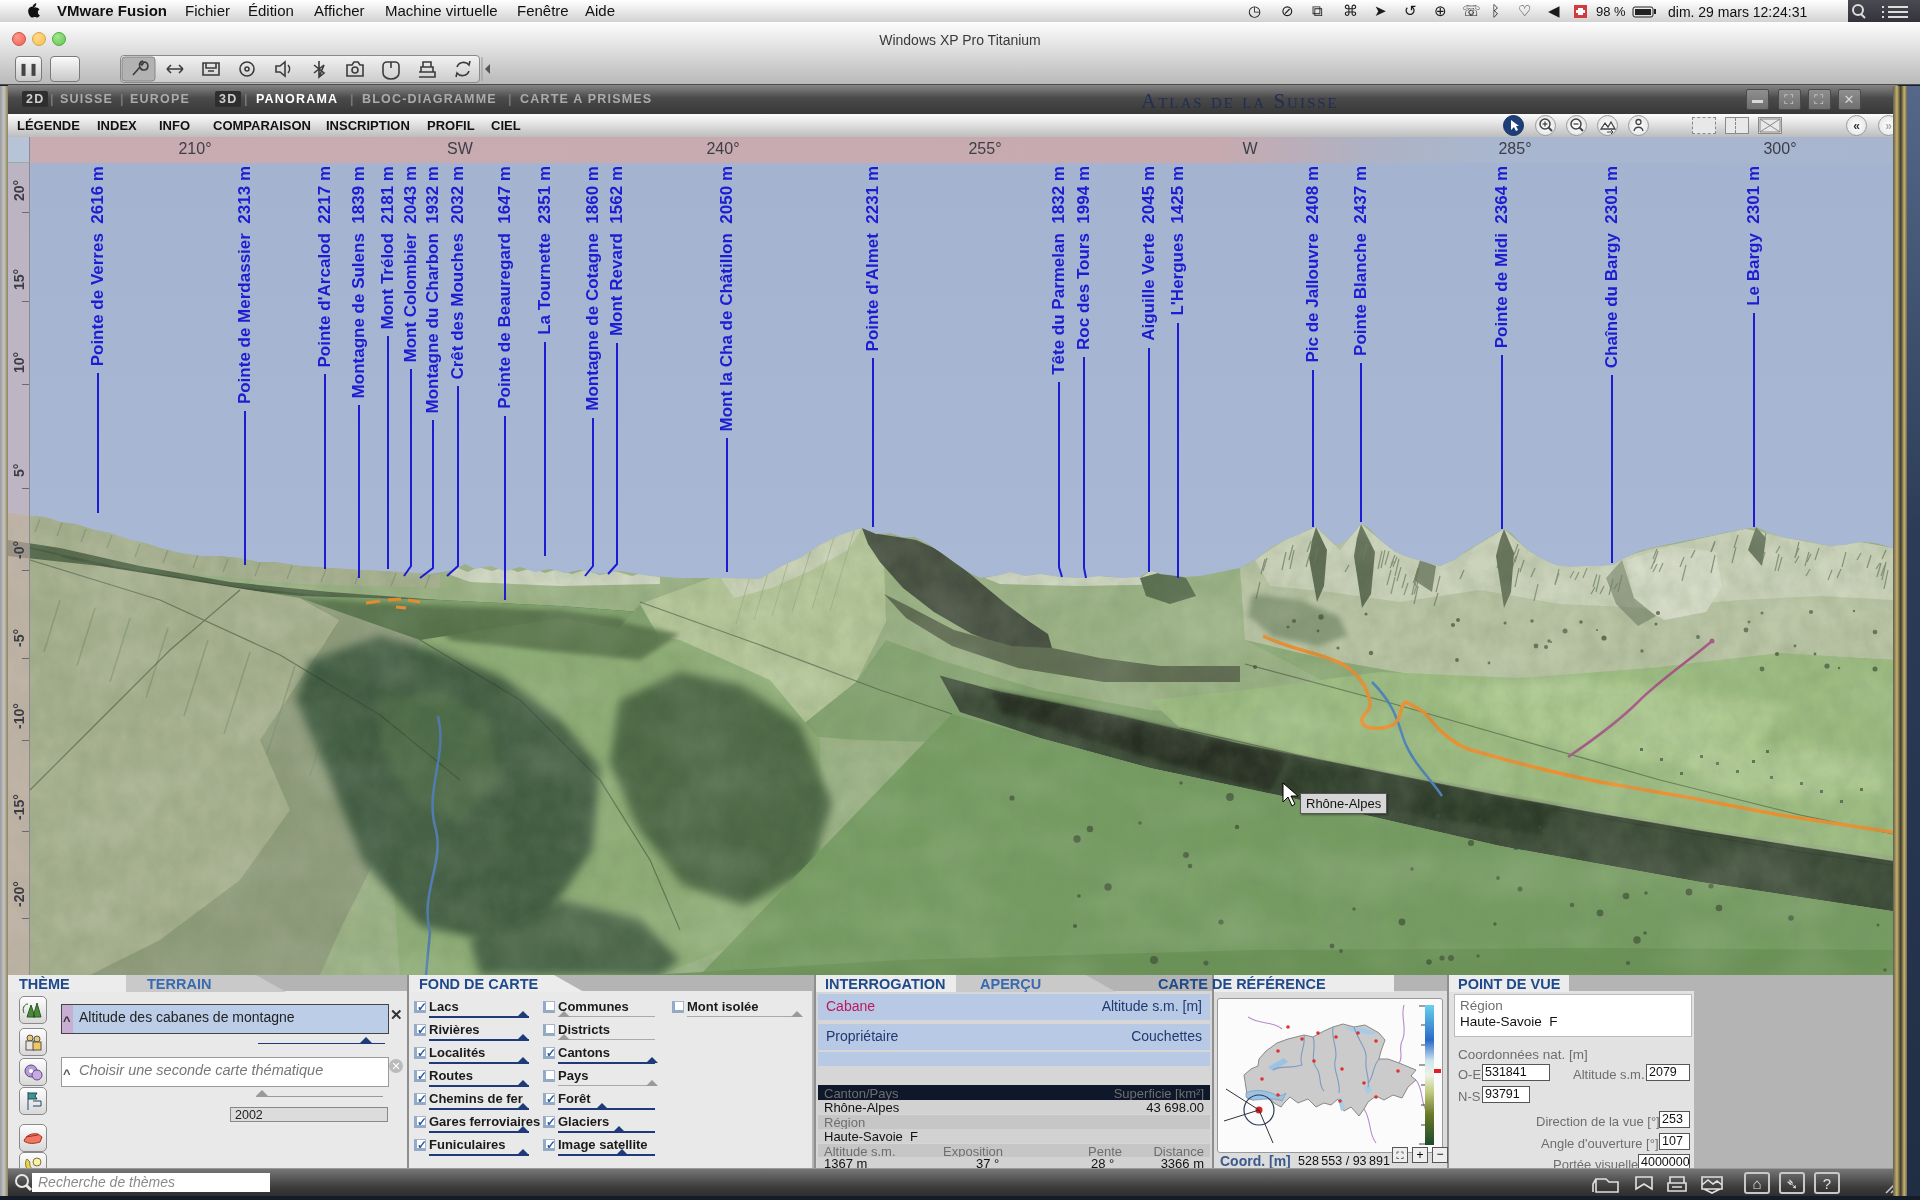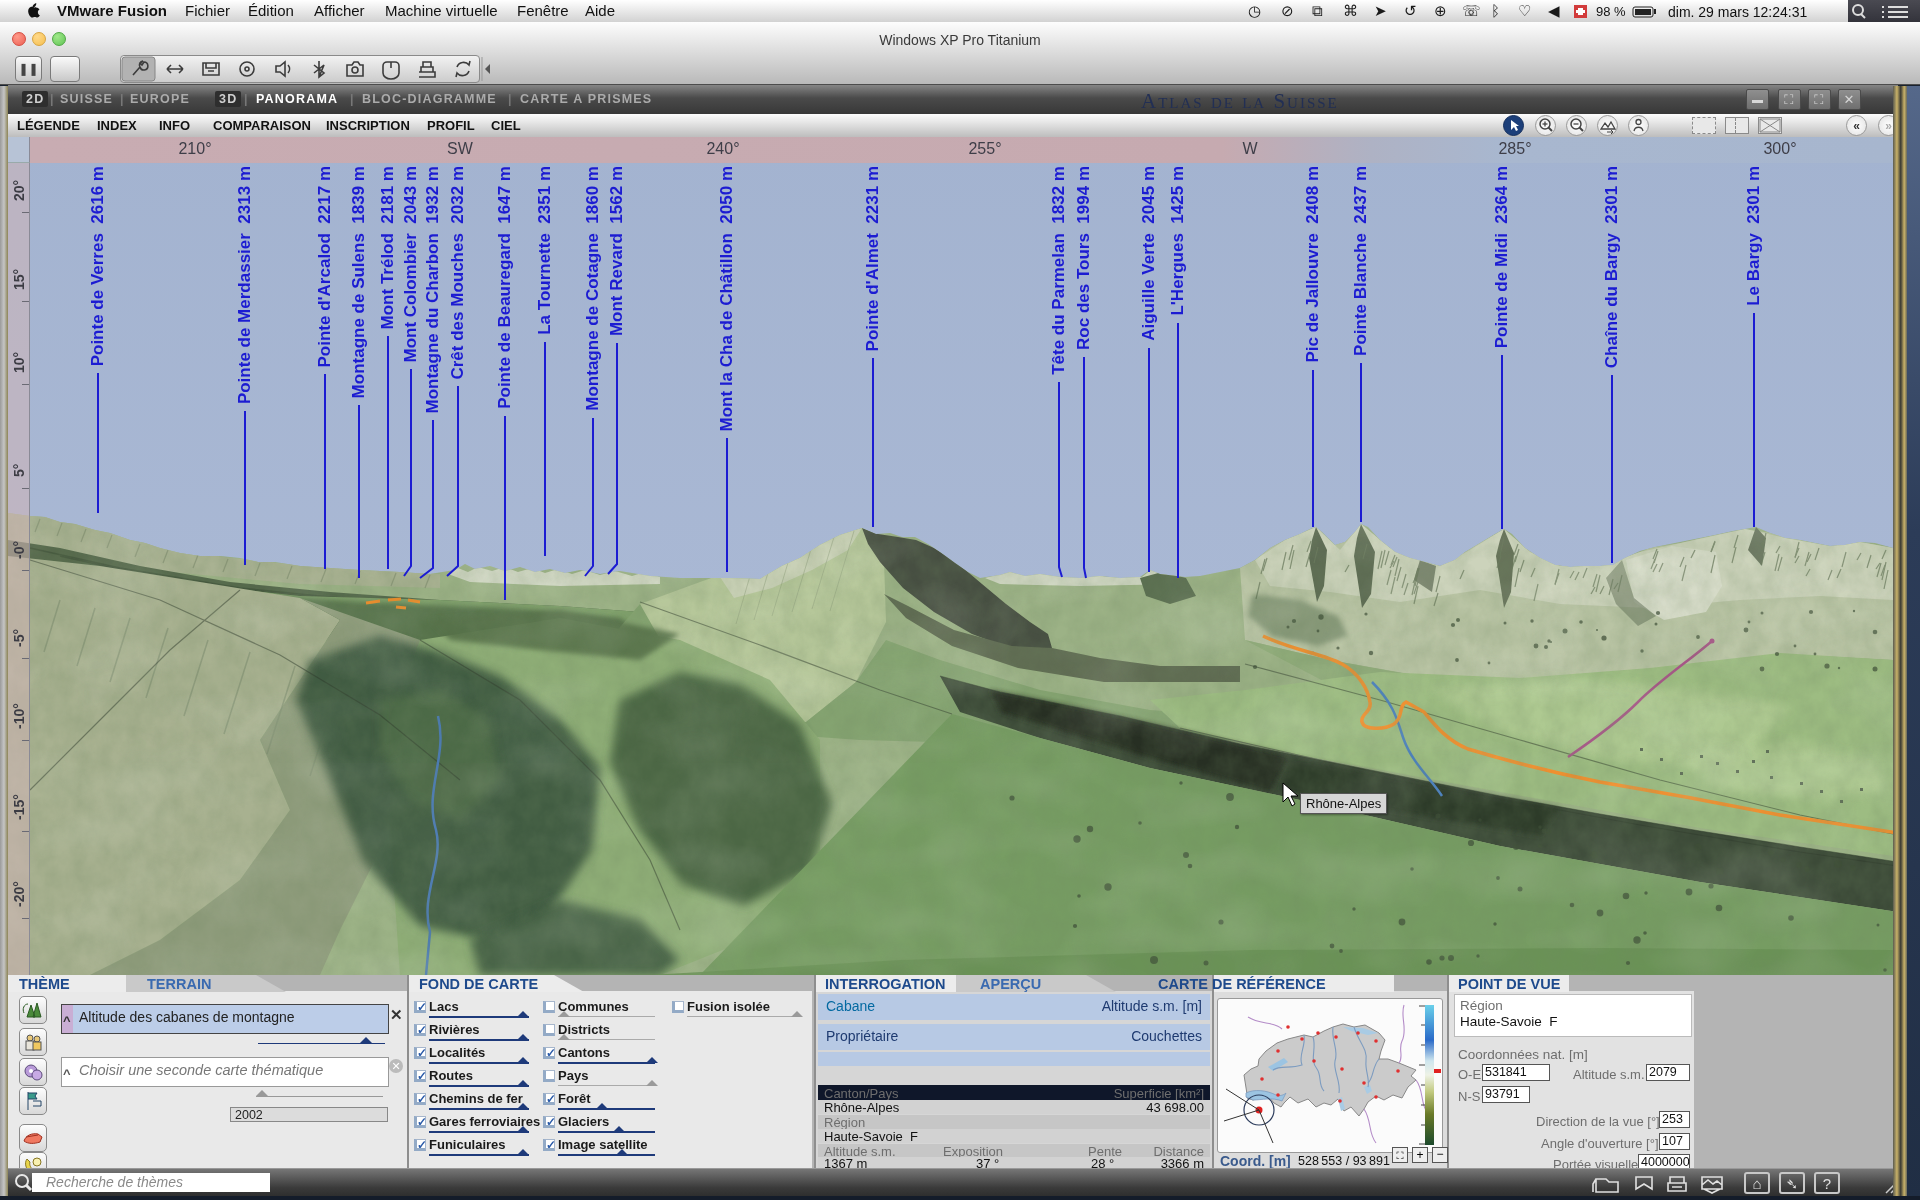--- a/index.html
+++ b/index.html
@@ -40,21 +40,21 @@
 .cbl{position:absolute;font-weight:bold;color:#1a1a1a;font-size:13px;white-space:nowrap}
 .sld{position:absolute;height:2px;background:#1e3a7a}
 .sld.gr{background:#aaa;height:1px}
 .tri{position:absolute;width:0;height:0;border-left:6px solid transparent;border-right:6px solid transparent;border-bottom:6px solid #1e3a7a}
 .tri.gr{border-bottom-color:#9a9a9a}
 .lbl{position:absolute;color:#6e6e6e;white-space:nowrap}
 .val{position:absolute;color:#111;white-space:nowrap}
 .ibox{position:absolute;background:#fff;border:1px solid #555;font-size:12.5px;color:#111;padding-left:2px}
 
 #botbar{position:absolute;left:8px;top:1168px;width:1890px;height:28px;background:linear-gradient(#767676,#3a3a3a 70%,#2e2e2e);border-top:1px solid #999}
-#search{position:absolute;left:24px;top:4px;width:238px;height:19px;background:#fff;font-style:italic;color:#8a8a8a;font-size:14px;padding:1px 14px}
+#search{position:absolute;left:24px;top:4px;width:238px;height:19px;background:#fff;font-style:italic;color:#8a8a8a;font-size:14px;padding:1px 6px}
 
 #rdesk{position:absolute;right:0;top:86px;width:13px;height:1114px;background:linear-gradient(#55688a,#2c3c58 40%,#202e44)}
 #rborder{position:absolute;left:1893px;top:86px;width:14px;height:1110px;background:linear-gradient(90deg,#5a5a50,#c9b268 28%,#3a3a34 55%,#c9b268 80%,#6a6a5c)}
 #bdesk{position:absolute;left:0;top:1196px;width:1920px;height:4px;background:#141c2a}
 #lborder{position:absolute;left:0;top:86px;width:8px;height:1110px;background:linear-gradient(90deg,#9a9a9a,#c5c5c5 50%,#8c8456)}
 svg text.pk{font-family:"Liberation Sans",sans-serif;font-weight:bold;font-size:17px;fill:#1c1cd2}
 svg .pl{stroke:#1c1cd2;stroke-width:2;fill:none}
 #tooltip{position:absolute;left:1300px;top:793px;height:21px;background:#d6d6d6;border:1px solid #555;font-size:13px;color:#111;line-height:19px;padding:0 5px;white-space:nowrap;box-shadow:1px 1px 2px rgba(0,0,0,.4)}
 </style></head><body>
 <div id="menubar">
@@ -750,30 +750,30 @@
     <div class="tri" style="left:588px;top:128px"></div>
 <div class="cbx ck" style="left:535px;top:141px">✓</div>
     <div class="cbl" style="left:550px;top:139px">Glaciers</div>
     <div class="sld" style="left:550px;top:156px;width:97px"></div>
     <div class="tri" style="left:605px;top:151px"></div>
 <div class="cbx ck" style="left:535px;top:164px">✓</div>
     <div class="cbl" style="left:550px;top:162px">Image satellite</div>
     <div class="sld" style="left:550px;top:179px;width:97px"></div>
     <div class="tri" style="left:608px;top:174px"></div>
 <div class="cbx" style="left:664px;top:26px"></div>
-    <div class="cbl" style="left:679px;top:24px">Fusion isolée</div>
+    <div class="cbl" style="left:679px;top:24px">Mont isolée</div>
     <div class="sld gr" style="left:679px;top:41px;width:112px"></div>
     <div class="tri gr" style="left:783px;top:36px"></div>
 <div class="pbody" style="left:808px;width:396px;height:177px;background:#d6d6d6"></div>
 <div class="abs" style="left:808px;top:0;width:150px;height:17px;background:#ececec"></div>
 <div class="abs" style="left:948px;top:0;width:160px;height:17px;background:#c9c9c9;clip-path:polygon(0 0,130px 0,160px 17px,0 17px)"></div>
 <div class="ptab" style="left:817px;top:1px">INTERROGATION</div>
 <div class="ptab" style="left:972px;top:1px;color:#3a6ab0">APERÇU</div>
 <div class="abs" style="left:810px;top:19px;width:392px;height:26px;background:#b7c9e4">
-      <span class="abs" style="left:8px;top:4px;color:#0369a1;font-size:14px">Cabane</span>
+      <span class="abs" style="left:8px;top:4px;color:#be185d;font-size:14px">Cabane</span>
       <span class="abs" style="right:8px;top:4px;color:#1e3a70;font-size:14px">Altitude s.m. [m]</span>
     </div>
 <div class="abs" style="left:810px;top:49px;width:392px;height:26px;background:#b7c9e4">
       <span class="abs" style="left:8px;top:4px;color:#1e3a70;font-size:14px">Propriétaire</span>
       <span class="abs" style="right:8px;top:4px;color:#1e3a70;font-size:14px">Couchettes</span>
     </div>
 <div class="abs" style="left:810px;top:77px;width:392px;height:14px;background:#b7c9e4"></div>
 <div class="abs" style="left:810px;top:110px;width:392px;height:15px;background:#0f172a">
       <span class="lbl" style="left:6px;top:1px">Canton/Pays</span>
       <span class="lbl" style="right:6px;top:1px">Superficie [km²]</span>

